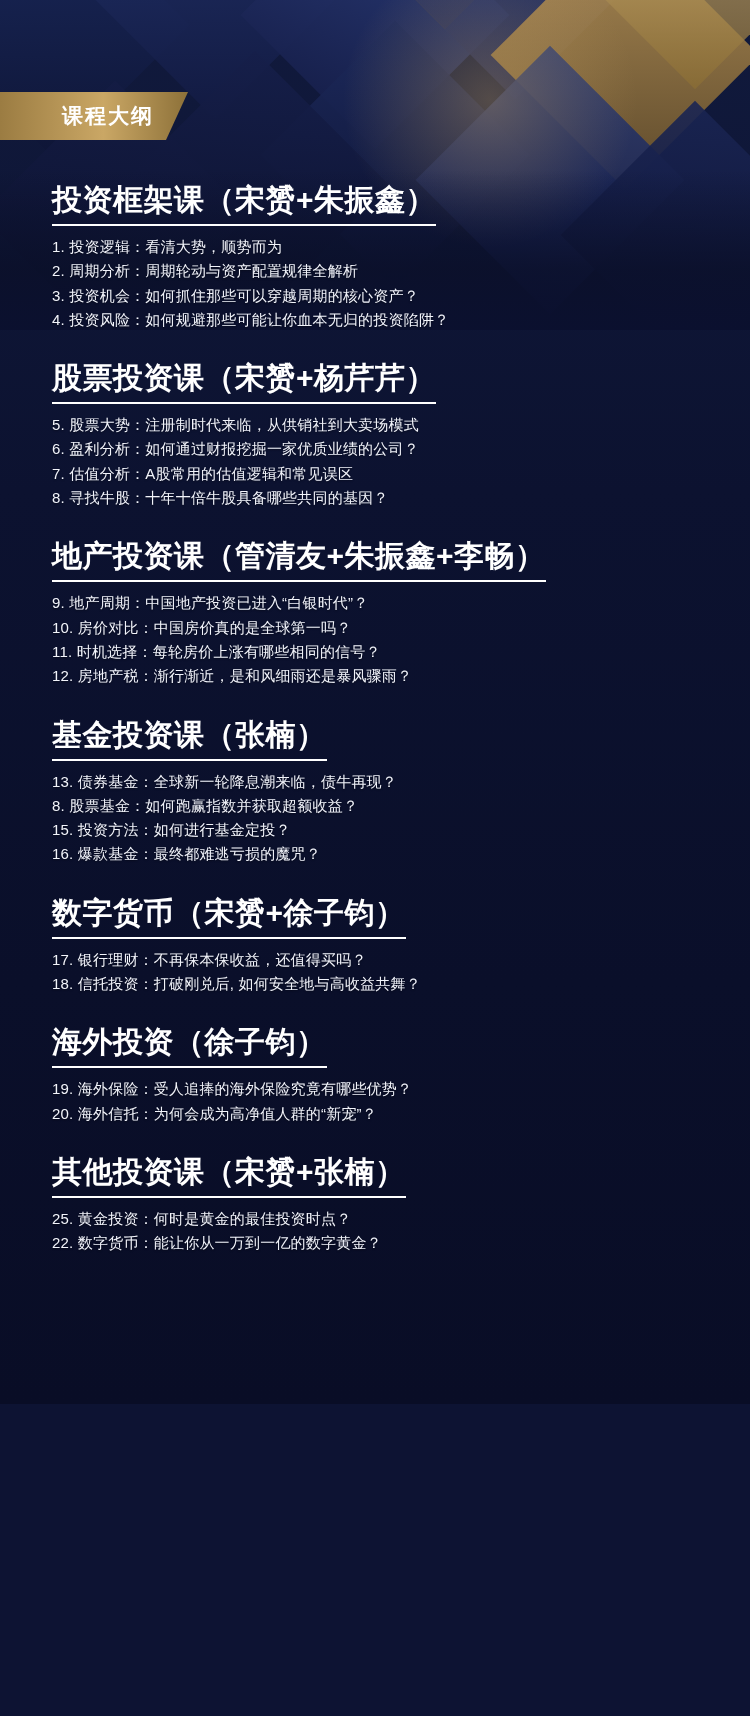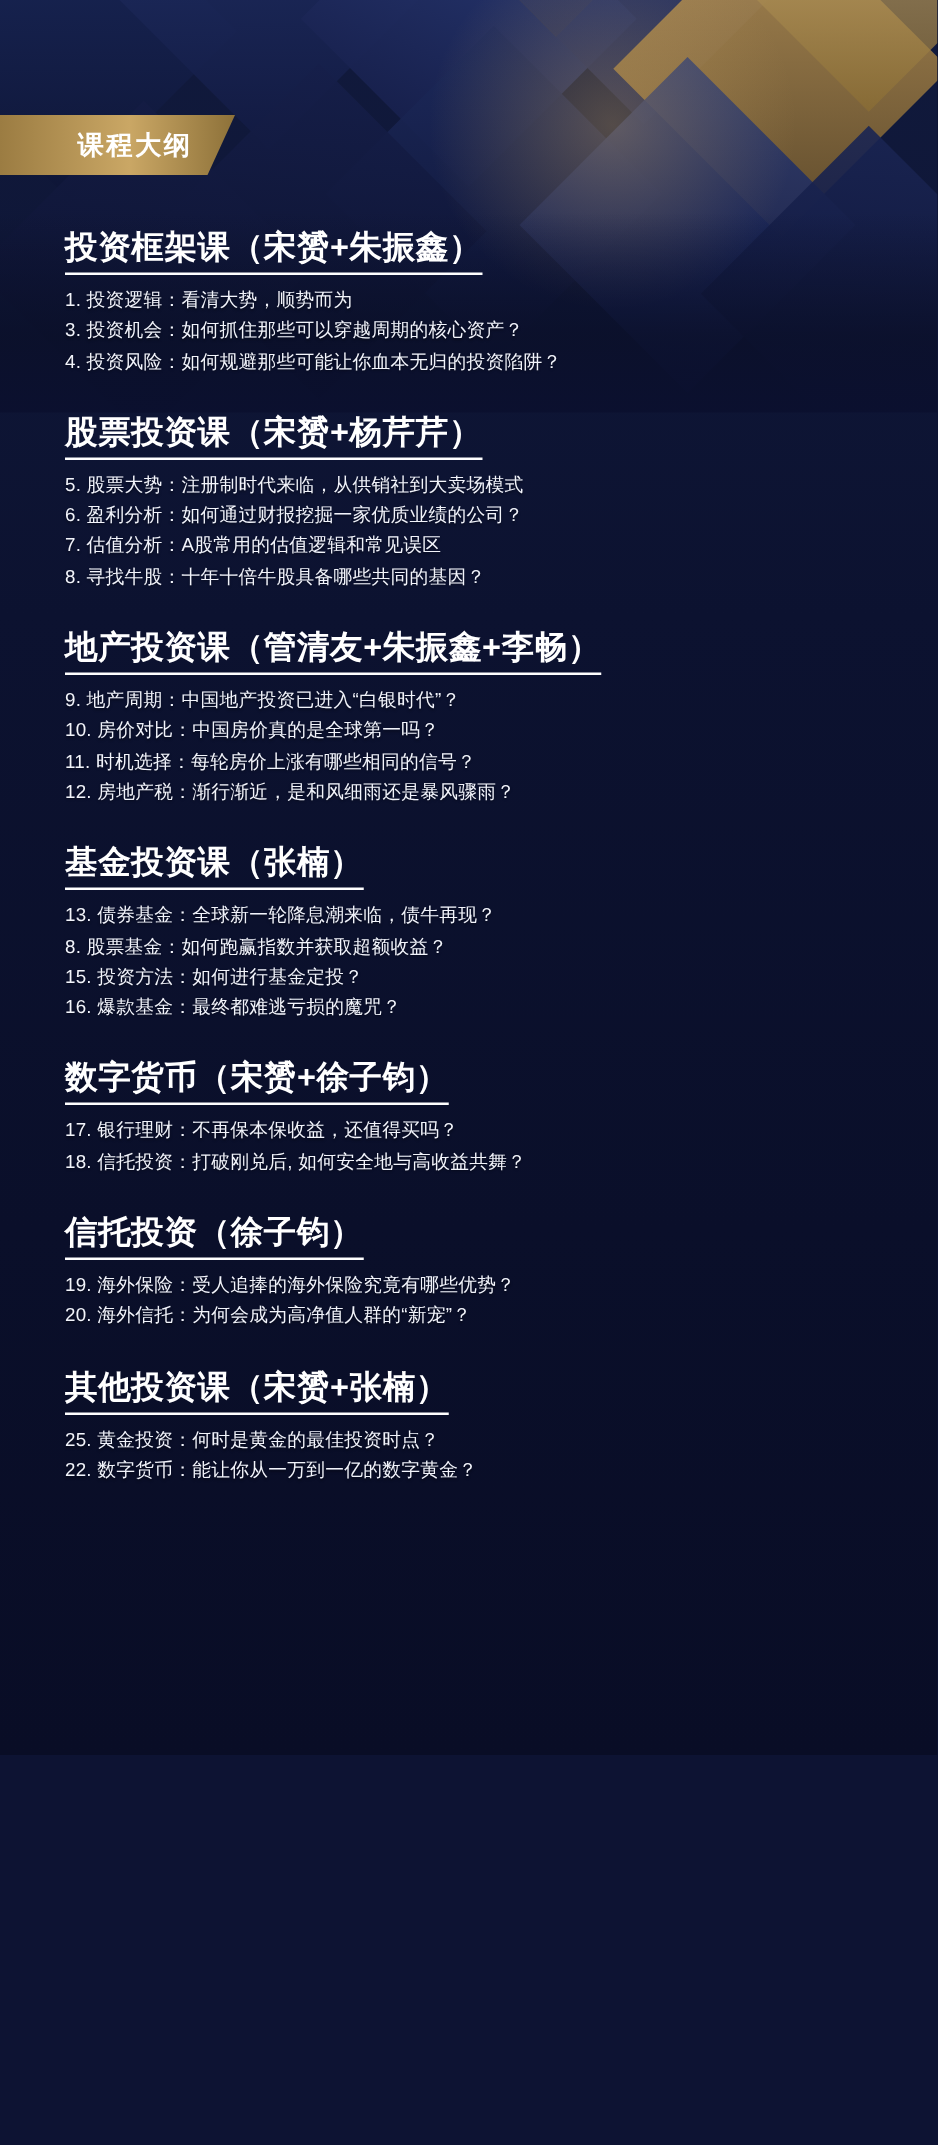--- a/index.html
+++ b/index.html
@@ -66,21 +66,21 @@
   
   .content {
     position:absolute;
     left:0; top:180px;
     width:750px;
     padding:0 52px 40px 52px;
   }
   .section { margin-bottom:26px; }
   .section-title {
     color:#ffffff;
-    font-size:26px;
+    font-size:30px;
     font-weight:bold;
     letter-spacing:.5px;
     border-bottom:2px solid #ffffff;
     display:inline-block;
     padding-bottom:3px;
     margin-bottom:9px;
   }
   .item {
     color:#f2f4fb;
     font-size:15px;
@@ -113,20 +113,21 @@
 
   <div class="ribbon">
     <span class="ribbon-text">课程大纲</span>
   </div>
 
   <div class="content">
 
     <div class="section">
       <div class="section-title">投资框架课（宋赟+朱振鑫）</div>
       <div class="item">1. 投资逻辑：看清大势，顺势而为</div>
+      <div class="item">2. 周期分析：周期轮动与资产配置规律全解析</div>
       <div class="item">3. 投资机会：如何抓住那些可以穿越周期的核心资产？</div>
       <div class="item">4.  投资风险：如何规避那些可能让你血本无归的投资陷阱？</div>
     </div>
 
     <div class="section">
       <div class="section-title">股票投资课（宋赟+杨芹芹）</div>
       <div class="item">5. 股票大势：注册制时代来临，从供销社到大卖场模式</div>
       <div class="item">6. 盈利分析：如何通过财报挖掘一家优质业绩的公司？</div>
       <div class="item">7. 估值分析：A股常用的估值逻辑和常见误区</div>
       <div class="item">8. 寻找牛股：十年十倍牛股具备哪些共同的基因？</div>
@@ -148,21 +149,21 @@
       <div class="item">16. 爆款基金：最终都难逃亏损的魔咒？</div>
     </div>
 
     <div class="section">
       <div class="section-title">数字货币（宋赟+徐子钧）</div>
       <div class="item">17. 银行理财：不再保本保收益，还值得买吗？</div>
       <div class="item">18. 信托投资：打破刚兑后, 如何安全地与高收益共舞？</div>
     </div>
 
     <div class="section">
-      <div class="section-title">信托投资（徐子钧）</div>
+      <div class="section-title">海外投资（徐子钧）</div>
       <div class="item">19. 海外保险：受人追捧的海外保险究竟有哪些优势？</div>
       <div class="item">20. 海外信托：为何会成为高净值人群的“新宠”？</div>
     </div>
 
     <div class="section">
       <div class="section-title">其他投资课（宋赟+张楠）</div>
       <div class="item">25. 黄金投资：何时是黄金的最佳投资时点？</div>
       <div class="item">22. 数字货币：能让你从一万到一亿的数字黄金？</div>
     </div>
 

